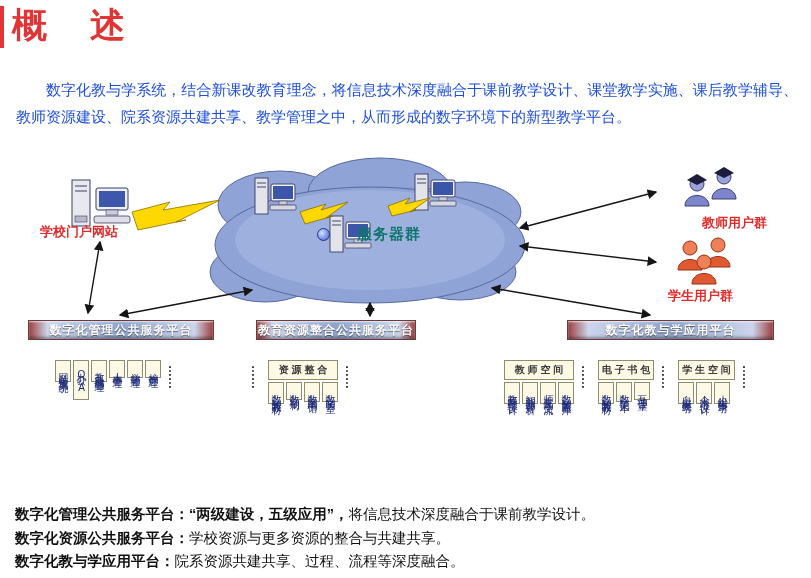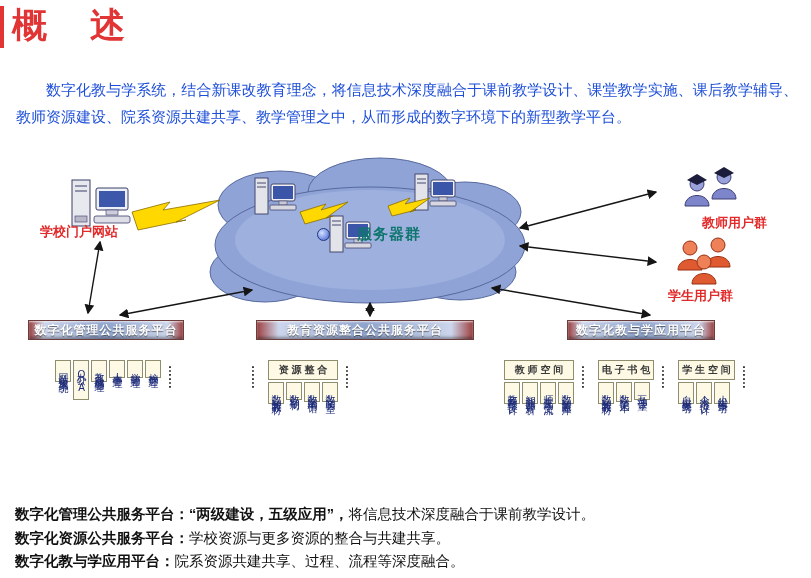--- a/index.html
+++ b/index.html
@@ -28,23 +28,23 @@
   }
   .lbl-teachers { left:702px; top:214px; color:#e22a2a; font-size:13px;font-family:Liberation Serif, serif; }
   .lbl-students { left:668px; top:287px; color:#e22a2a; font-size:13px; }
   .banner {
     position:absolute; top:320px; height:20px; border:1px solid #6c3b3b;
     color:#fff; font-size:12px; font-weight:bold; text-align:center; line-height:18px;
     letter-spacing:1px; text-shadow:0 1px 1px rgba(0,0,0,.55);
     background:linear-gradient(90deg,#9e4040 0%,#ccd5eb 10%,#8fa3cc 50%,#ccd5eb 90%,#9e4040 100%);
     box-shadow:inset 0 1px 2px rgba(255,255,255,.7), inset 0 -2px 3px rgba(0,0,0,.35);
   }
-  .banner1 { left:28px;  width:156px; }
-  .banner2 { left:256px; width:218px; }
-  .banner3 { left:567px; width:148px; }
+  .banner1 { left:28px;  width:186px; }
+  .banner2 { left:256px; width:160px; }
+  .banner3 { left:567px; width:207px; }
   .columns { position:absolute; top:360px; display:flex; align-items:flex-start; gap:5px; }
   .cols1 { left:55px; }
   .cols2 { left:249px; }
   .cols3 { left:504px; }
   .col-group { display:flex; flex-direction:column; gap:2px; }
   .col-header {
     border:1px solid #8e8e6e; background:#fdf9e4; color:#3a3a3a;
     font-size:10px; font-weight:bold; text-align:center; padding:2px 3px; white-space:nowrap;
   }
   .col-row { display:flex; align-items:flex-start; gap:2px; }

